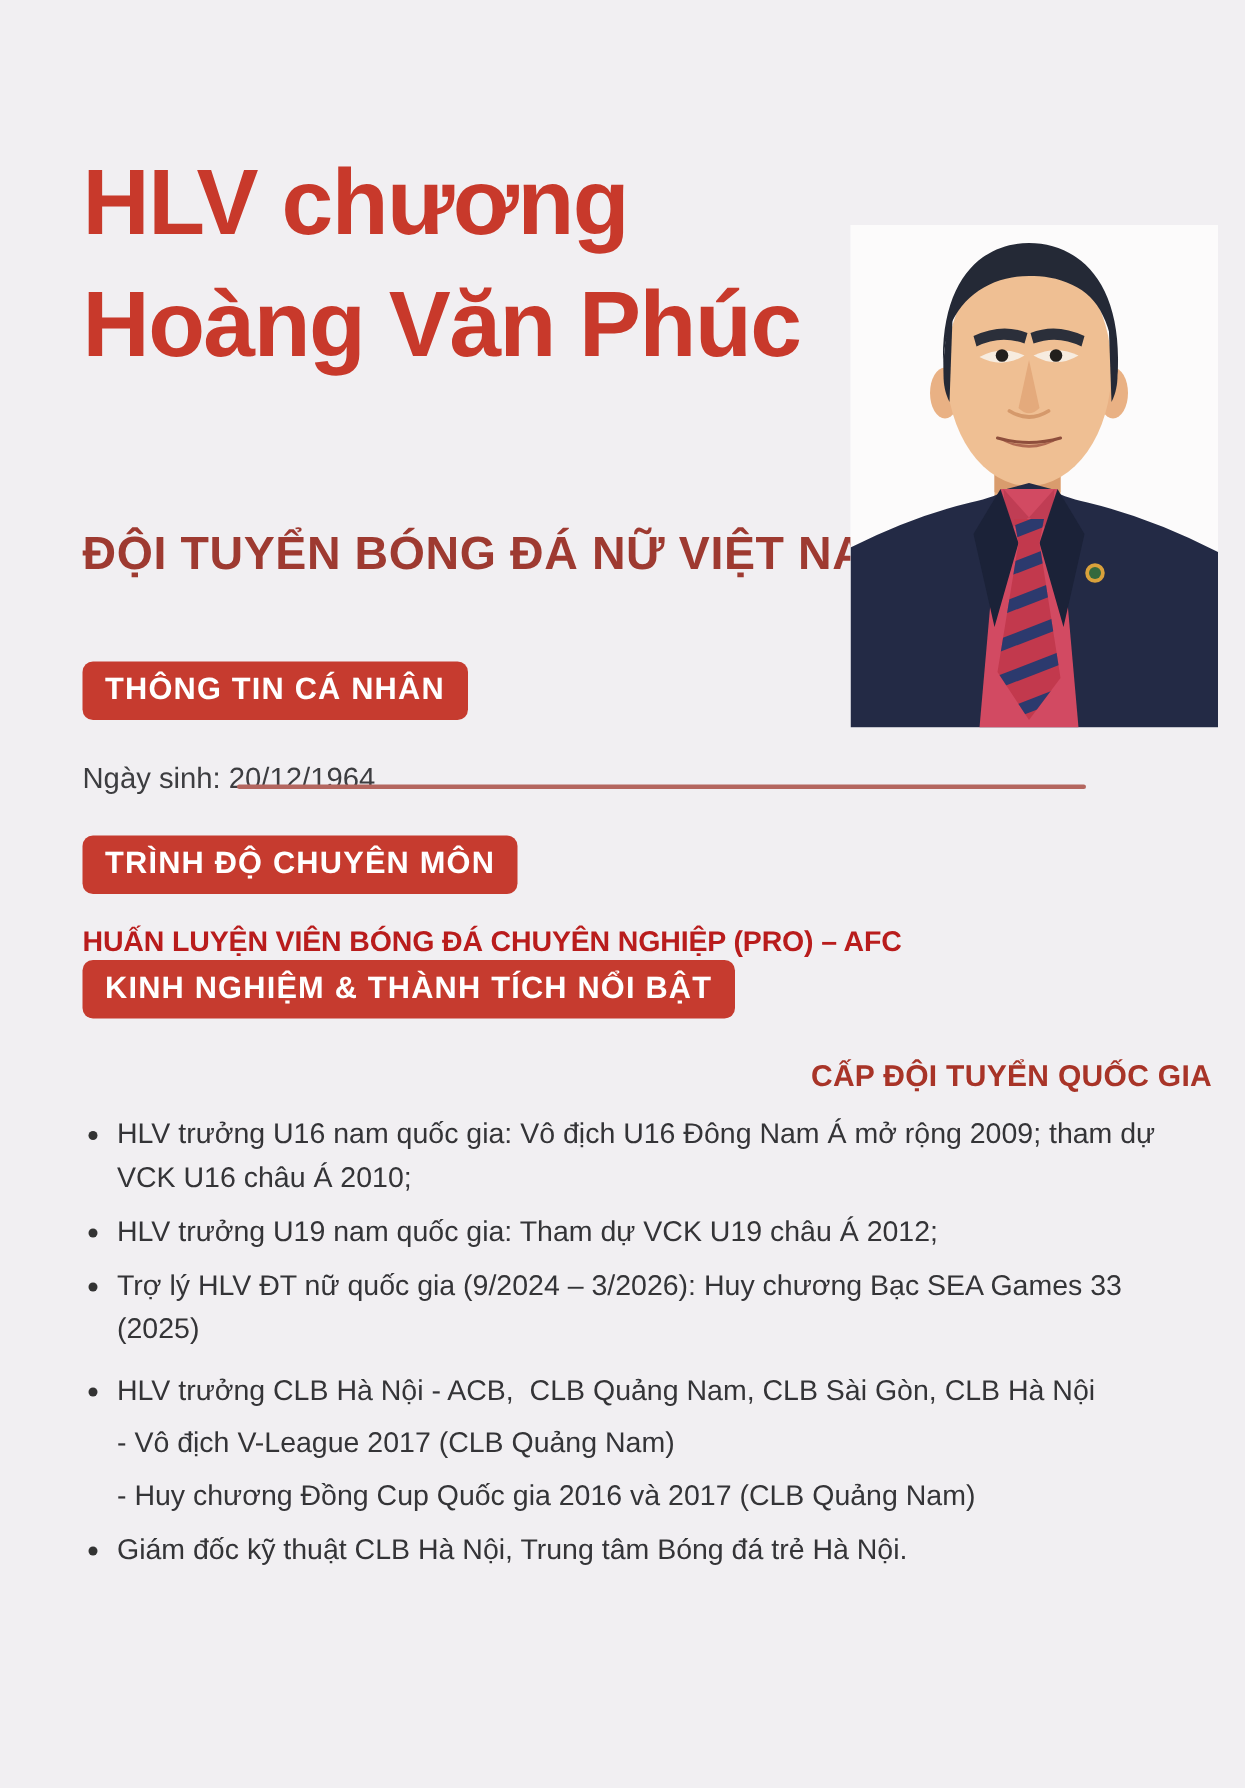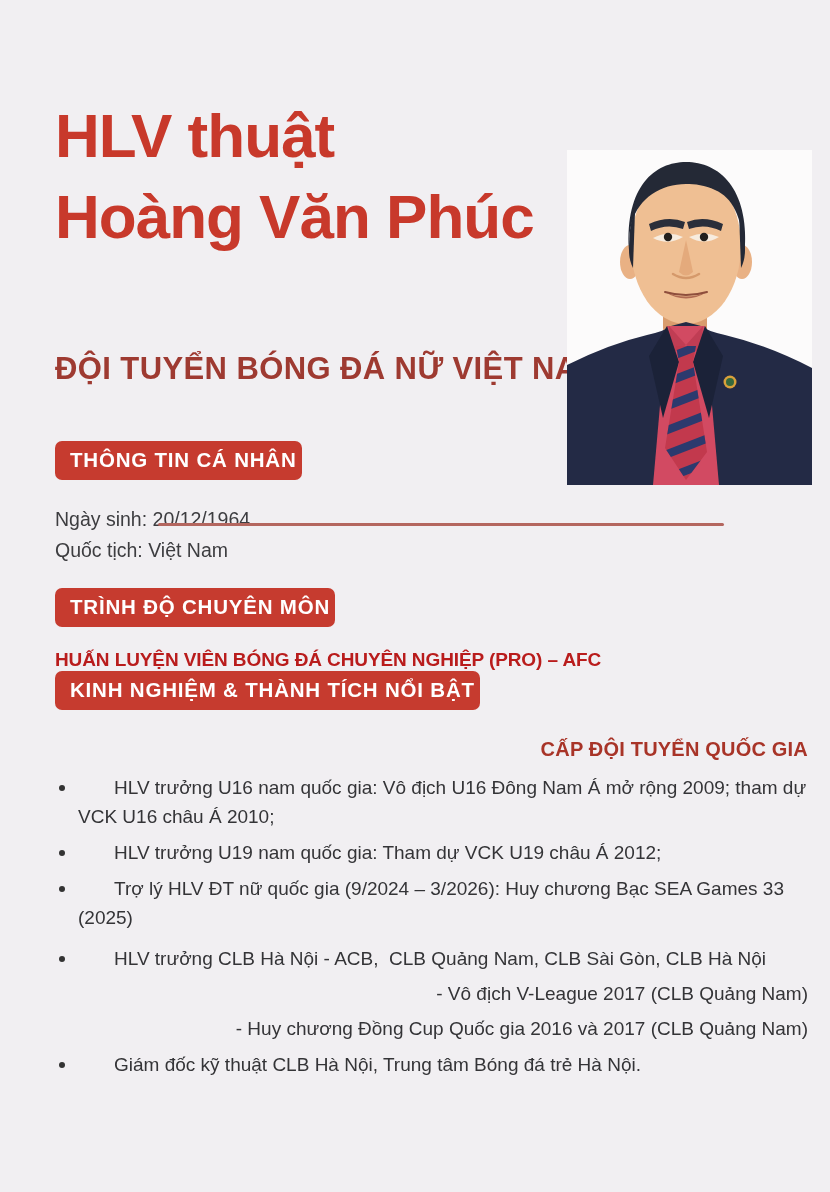--- a/index.html
+++ b/index.html
@@ -49,21 +49,21 @@
 
   
   .badge{
     display:inline-block;
     background:#c63b2f;
     color:#ffffff;
     font-weight:700;
     font-size:20.5px;
     letter-spacing:.8px;
     line-height:24px;
-    padding:7px 5px 8px 15px;
+    padding:7px 15px 8px 15px;
     border-radius:7px;
   }
   .badge.personal{margin-top:54px;}
   .badge.qualification{margin-top:22px;}
   .badge.experience{}
 
   
   .info-rows{margin-top:24px;}
   .info-row{
     font-size:19.5px;
@@ -101,26 +101,25 @@
     margin-bottom:7px;
     color:#343437;
   }
   .dot{
     position:absolute;
     left:4px;top:12px;
     width:6px;height:6px;
     border-radius:50%;
     background:#333;
   }
-  .li-text{white-space:pre-wrap;margin-left:36px;}
+  .li-text{white-space:pre-wrap;}
   .subline{
     margin-top:6px;
     line-height:29px;
     white-space:pre-wrap;
-    text-align:right;
   }
 </style>
 </head>
 <body>
 
 <div class="page">
 
   <div class="portrait">
     <svg viewBox="0 0 245 335" width="245" height="335" xmlns="http://www.w3.org/2000/svg">
       <rect width="245" height="335" fill="#fcfbfb"></rect>
@@ -181,32 +180,31 @@
       <circle cx="163" cy="232" r="6.5" fill="#d9a13b"></circle>
       <circle cx="163" cy="232" r="4" fill="#35693d"></circle>
     </svg>
   </div>
 
   <div class="divider"></div>
 
   <div class="content">
 
     <h1 class="title">
-      <span>HLV thuật</span>
+      <span>HLV chương</span>
       <span>Hoàng Văn Phúc</span>
     </h1>
 
     <div class="subtitle">ĐỘI TUYỂN BÓNG ĐÁ NỮ VIỆT NAM</div>
 
     <div>
       <span class="badge personal">THÔNG TIN CÁ NHÂN</span>
     </div>
     <div class="info-rows">
       <div class="info-row">Ngày sinh: 20/12/1964</div>
-      <div class="info-row">Quốc tịch: Việt Nam</div>
     </div>
 
     <div>
       <span class="badge qualification">TRÌNH ĐỘ CHUYÊN MÔN</span>
     </div>
     <div class="qual-text">HUẤN LUYỆN VIÊN BÓNG ĐÁ CHUYÊN NGHIỆP (PRO) – AFC</div>
 
     <div>
       <span class="badge experience">KINH NGHIỆM &amp; THÀNH TÍCH NỔI BẬT</span>
     </div>

